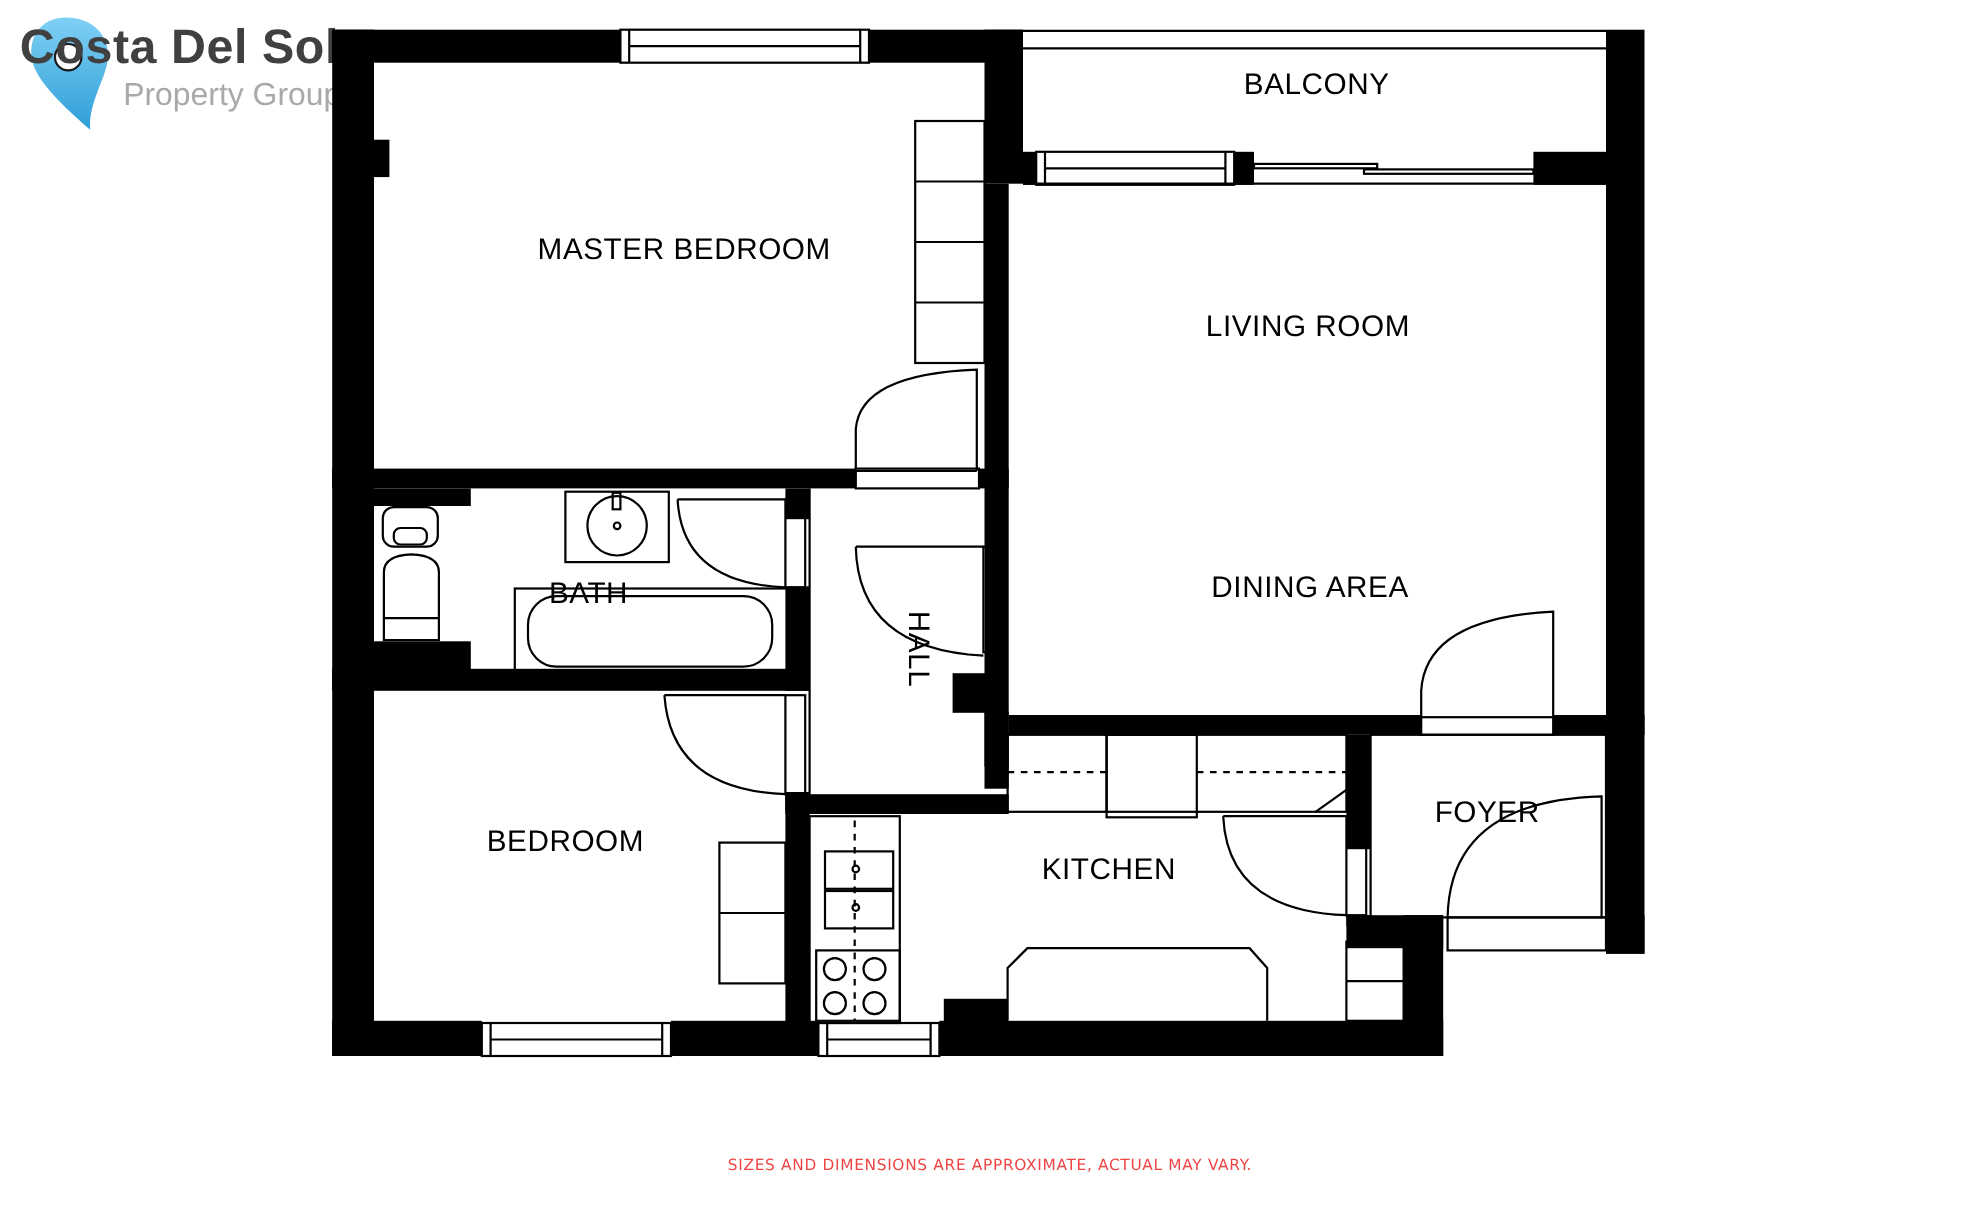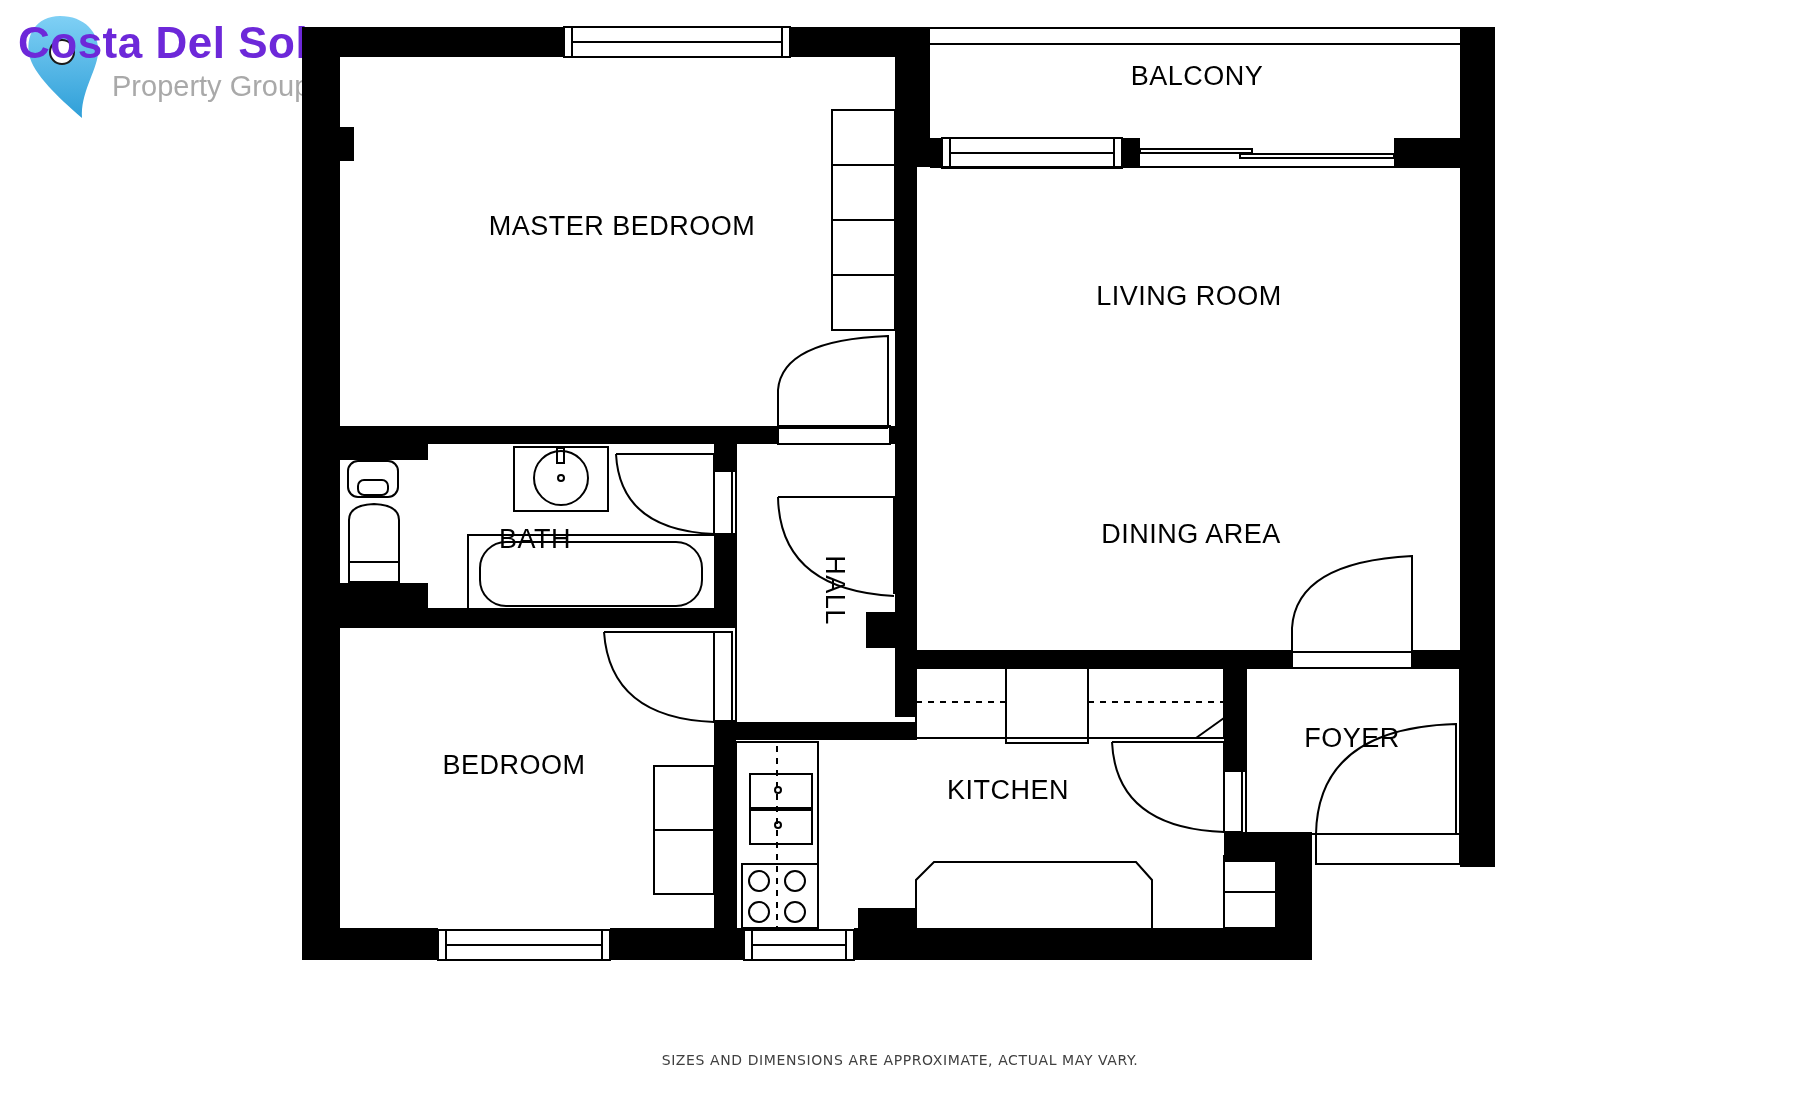--- a/index.html
+++ b/index.html
@@ -1,22 +1,22 @@
 <!DOCTYPE html>
 <html><head>
 <meta charset="utf-8">
 <style>
   html, body { margin:0; padding:0; background:#ffffff; }
   body { width:1800px; height:1100px; position:relative; overflow:hidden; font-family:"Liberation Sans", sans-serif; }
   .logo { position:absolute; left:8px; top:8px; width:320px; height:110px; }
-  .logo-title { position:absolute; left:10px; top:10px; font-family:"Liberation Sans", sans-serif; font-weight:bold; font-size:44px; color:#6d28d9; letter-spacing:0.5px; white-space:nowrap; }
+  .logo-title { position:absolute; left:10px; top:10px; font-family:"Liberation Sans", sans-serif; font-weight:bold; font-size:44px; color:#404040; letter-spacing:0.5px; white-space:nowrap; }
   .logo-sub { position:absolute; left:104px; top:62px; font-family:"Liberation Sans", sans-serif; font-size:29px; color:#a9a9a9; white-space:nowrap; }
   .plan { position:absolute; left:0; top:0; }
   .room-label { font-family:"Liberation Sans", sans-serif; font-size:27px; fill:#000; letter-spacing:0.5px; }
-  .disclaimer { position:absolute; left:0; width:1800px; top:1052px; text-align:center; font-family:"DejaVu Sans", sans-serif; font-size:14px; color:#404040; letter-spacing:0.6px; }
+  .disclaimer { position:absolute; left:0; width:1800px; top:1052px; text-align:center; font-family:"DejaVu Sans", sans-serif; font-size:14px; color:#ef4444; letter-spacing:0.6px; }
 </style>
 </head>
 <body>
 
 <div class="logo">
   <svg width="110" height="110" style="position:absolute;left:2px;top:2px">
     <defs>
       <linearGradient id="pinGrad" x1="0" y1="0" x2="0" y2="1">
         <stop offset="0" stop-color="#7fd0f5"></stop>
         <stop offset="1" stop-color="#2f9fd8"></stop>

